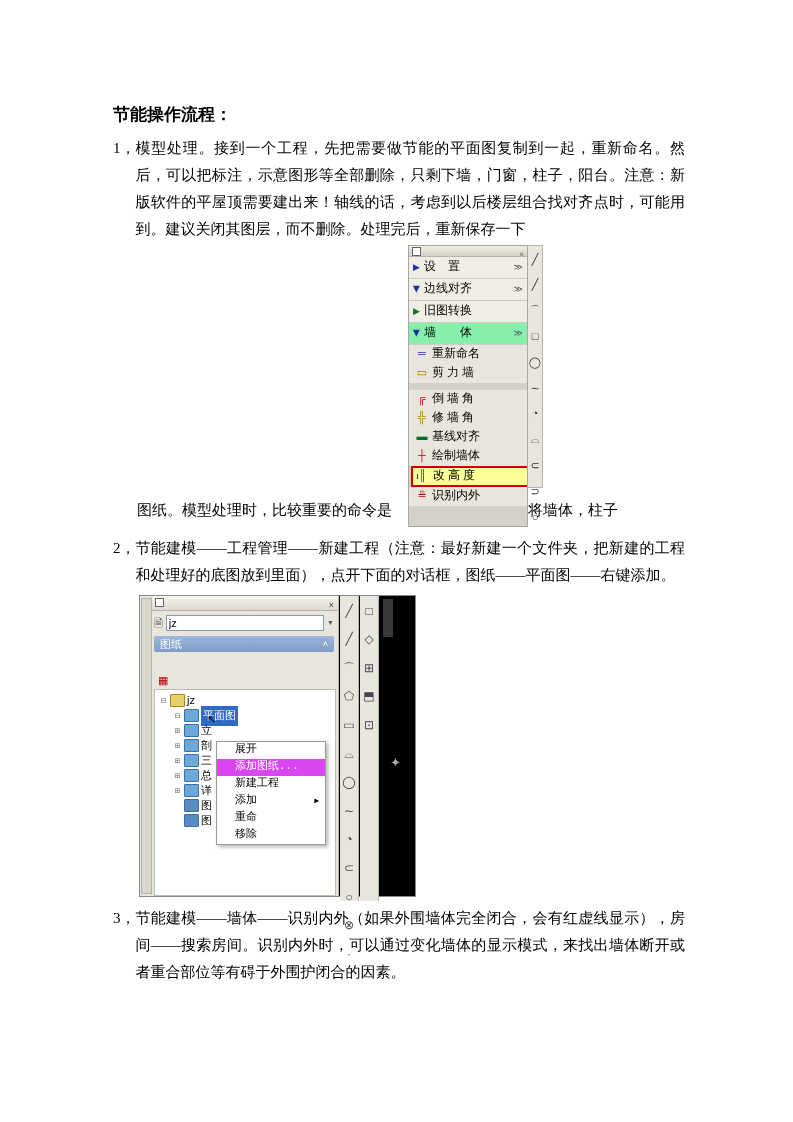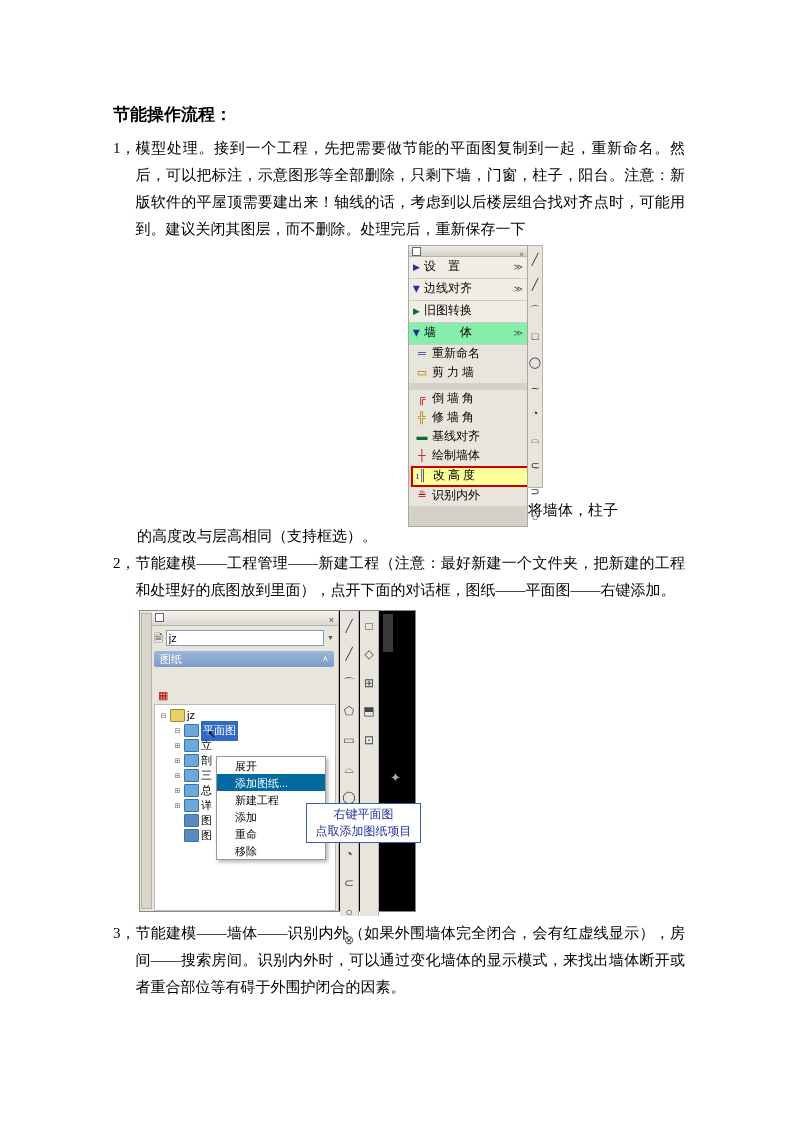--- a/index.html
+++ b/index.html
@@ -224,22 +224,22 @@
   .ctx {
     position: absolute;
     left: 76px; top: 145px;
     width: 108px;
     background: #fff;
     border: 1px solid #999;
     box-shadow: 2px 2px 4px rgba(0,0,0,.3);
     font-size: 11px;
     z-index: 5;
   }
-  .ctx-row{height:17px;display:flex;padding-left:18px;position:relative;}
-  .ctx-row.hi{background:#0369a1;color:#fff;}
+  .ctx-row{height:17px;display:flex;align-items:center;padding-left:18px;position:relative;font-family:Liberation Mono, monospace;}
+  .ctx-row.hi{background:#d946ef;color:#fff;}
   .ctx-row .sub{position:absolute;right:6px;font-size:8px;}
   .callout{
     position:absolute;
     left:166px; top:192px;
     width:111px;
     border:1px solid #3b5fb0;
     background:#fff;
     color:#2030a0;
     font-size:12px;
     line-height:17px;
@@ -283,20 +283,21 @@
 <div class="page">
 
   <div class="title">节能操作流程：</div>
 
   <div class="num-para">
     <div class="num">1，</div>
     <div class="txt">模型处理。接到一个工程，先把需要做节能的平面图复制到一起，重新命名。然后，可以把标注，示意图形等全部删除，只剩下墙，门窗，柱子，阳台。注意：新版软件的平屋顶需要建出来！轴线的话，考虑到以后楼层组合找对齐点时，可能用到。建议关闭其图层，而不删除。处理完后，重新保存一下</div>
   </div>
 
   <div class="fig1-wrap">
+    <span class="fig1-leadin">图纸。模型处理时，比较重要的命令是</span>
     <span class="fig1-trail">将墙体，柱子</span>
 
     <div class="fig1">
       <div class="fig1-header">
         <span class="box"></span>
         <span class="x">×</span>
       </div>
       <div class="fig1-row top">
         <span class="tri tri-blue">▶</span>
         <span>设　置</span>
@@ -361,21 +362,20 @@
       <span>◯</span>
       <span>∼</span>
       <span>◔</span>
       <span>⌓</span>
       <span>⊂</span>
       <span>⊃</span>
       <span>○</span>
     </div>
   </div>
 
-  <div style="padding-left:24px;margin-top:-12px;">的高度改与层高相同（支持框选）。</div>
 
   <div class="num-para">
     <div class="num">2，</div>
     <div class="txt">节能建模——工程管理——新建工程（注意：最好新建一个文件夹，把新建的工程和处理好的底图放到里面），点开下面的对话框，图纸——平面图——右键添加。</div>
   </div>
 
   <div class="fig2">
     <div class="fig2-left">
       <div class="fig2-lefttab"></div>
       <div class="fig2-hdr">
@@ -460,24 +460,20 @@
           <span class="sub">▶</span>
         </div>
       <div class="ctx-row">
           <span>重命</span>
         </div>
       <div class="ctx-row">
           <span>移除</span>
         </div>
     </div>
 
-    <div class="callout">
-      <div>右键平面图</div>
-      <div>点取添加图纸项目</div>
-    </div>
 
     <div class="tb2">
       <span>╱</span>
       <span>╱</span>
       <span>⌒</span>
       <span>⬠</span>
       <span>▭</span>
       <span>⌓</span>
       <span>◯</span>
       <span>∼</span>

